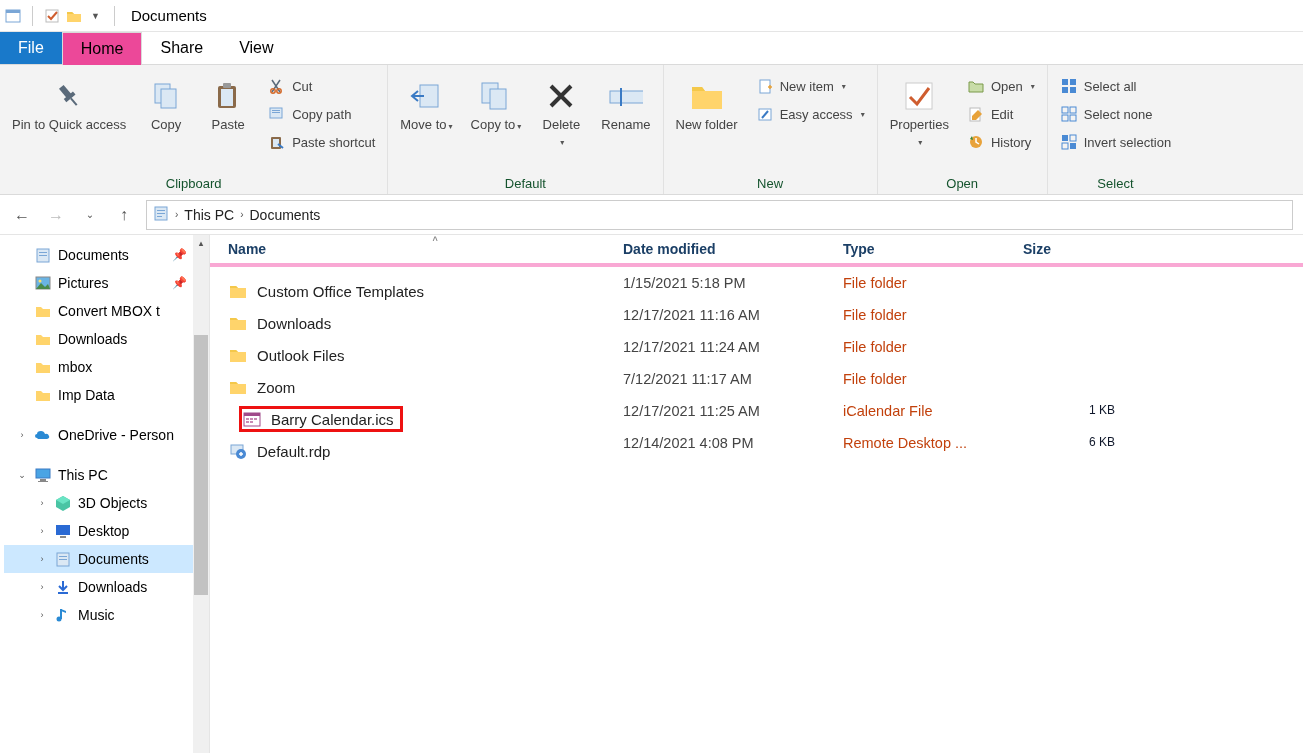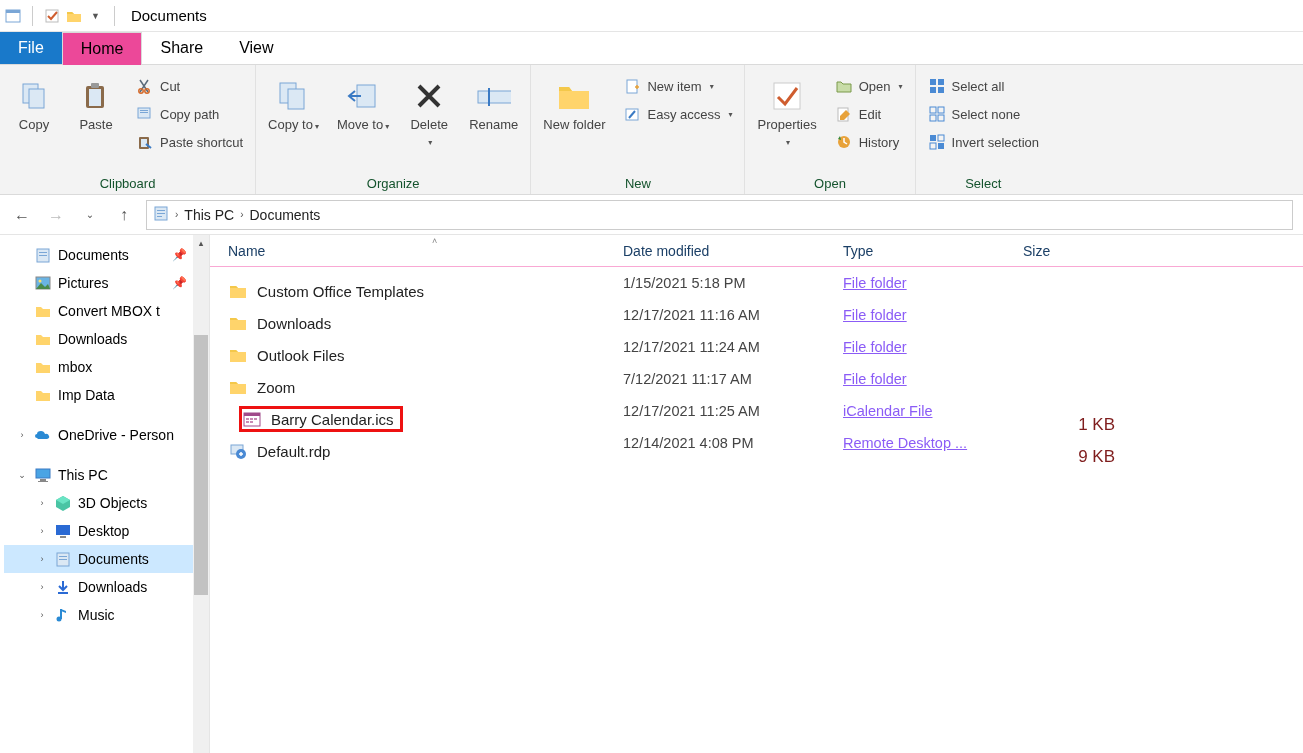--- a/index.html
+++ b/index.html
@@ -49,34 +49,34 @@
   .navitems { padding: 6px 0 6px 4px; }
   .navitem { display: flex; align-items: center; height: 28px; gap: 6px; padding-left: 30px; font-size: 14px; white-space: nowrap; overflow: hidden; }
   .navitem.root { padding-left: 12px; margin-top: 12px; }
   .navitem.sub { padding-left: 32px; }
   .navitem.selected { background: #cce8ff; }
   .navitem .chev { width: 12px; font-size: 9px; color: #555; text-align: center; }
   .navicon { width: 18px; height: 18px; display: flex; align-items: center; justify-content: center; flex-shrink: 0; }
   .pin { color: #777; margin-left: auto; margin-right: 22px; font-size: 12px; }
 
   .listpane { flex: 1; display: flex; flex-direction: column; }
-  .colheaders { display: flex; height: 32px; border-bottom: 1px solid #f9a8d4; align-items: center; }
+  .colheaders { display: flex; height: 32px; border-bottom: 4px solid #f9a8d4; align-items: center; font-weight: bold; }
   .colh { font-size: 14px; color: #1b3f66; padding-left: 18px; display: flex; align-items: center; height: 100%; border-right: 1px solid transparent; }
   .col-name { width: 395px; }
   .col-date { width: 220px; }
   .col-type { width: 180px; }
   .col-size { width: 120px; }
   .sort-ind { margin: 0 auto; font-size: 9px; color: #888; position: relative; top: -10px; }
 
   .files { padding-top: 8px; }
   .filerow { display: flex; height: 32px; font-size: 15px; color: #222; }
   .filerow .cell-name { width: 395px; display: flex; align-items: center; gap: 10px; padding-left: 18px; }
   .filerow .cell-date { width: 220px; padding-left: 18px; font-size: 14.5px; color: #444; }
-  .filerow .cell-type { width: 180px; padding-left: 18px; font-size: 14.5px; color: #8b5cf6; white-space: nowrap; overflow: hidden; text-overflow: ellipsis; text-decoration: underline; }
-  .filerow .cell-size { width: 120px; text-align: right; padding-right: 10px; font-size: 17px; color: #7f1d1d; margin-top: 12px; }
+  .filerow .cell-type { width: 180px; padding-left: 18px; font-size: 14.5px; color: #c2410c; white-space: nowrap; overflow: hidden; text-overflow: ellipsis; }
+  .filerow .cell-size { width: 120px; text-align: right; padding-right: 10px; font-size: 12px; color: #0f172a; }
   .fileicon { width: 18px; height: 18px; display: flex; align-items: center; justify-content: center; flex-shrink: 0; }
   .highlight { border: 3px solid #e11; }
 
   
   .svg-folder { fill: #ffd46b; }
   .svg-folder-s { fill: #f4c84a; }
 </style>
 </head>
 <body>
 
@@ -114,20 +114,32 @@
   <div class="tab">View</div>
 </div>
 
 <div class="ribbon">
 
   <div class="group">
     <div class="group-body">
       <div class="bigbtn">
         <span class="bigicon">
           <svg width="30" height="30">
+              <g transform="rotate(-40 15 15)">
+                <rect x="12" y="3" width="6" height="12" fill="#5a6a7a"></rect>
+                <rect x="9" y="14" width="12" height="4" fill="#5a6a7a"></rect>
+                <rect x="14" y="18" width="2" height="9" fill="#5a6a7a"></rect>
+              </g>
+            </svg>
+        </span>
+        <span class="lbl">Pin to Quick access</span>
+      </div>
+      <div class="bigbtn">
+        <span class="bigicon">
+          <svg width="30" height="30">
               <rect x="4" y="3" width="15" height="19" fill="#dbe8f4" stroke="#7aa6d6"></rect>
               <rect x="10" y="8" width="15" height="19" fill="#dbe8f4" stroke="#7aa6d6"></rect>
             </svg>
         </span>
         <span class="lbl">Copy</span>
       </div>
       <div class="bigbtn">
         <span class="bigicon">
           <svg width="30" height="30">
               <rect x="5" y="5" width="18" height="22" fill="#8a6a4a" rx="2"></rect>
@@ -171,54 +183,54 @@
       </div>
     </div>
     <div class="group-label">Clipboard</div>
   </div>
 
   <div class="group">
     <div class="group-body">
       <div class="bigbtn">
         <span class="bigicon">
           <svg width="32" height="30">
+              <rect x="10" y="4" width="18" height="22" fill="#dbe8f4" stroke="#7aa6d6"></rect>
+              <path d="M2 15 L14 15 M8 10 L2 15 L8 20" stroke="#3a7ac4" stroke-width="2" fill="none"></path>
+            </svg>
+        </span>
+        <span class="lbl"><span>Move to</span><span class="drop">▾</span></span>
+      </div>
+      <div class="bigbtn">
+        <span class="bigicon">
+          <svg width="32" height="30">
               <rect x="2" y="2" width="16" height="20" fill="#dbe8f4" stroke="#7aa6d6"></rect>
               <rect x="10" y="8" width="16" height="20" fill="#dbe8f4" stroke="#7aa6d6"></rect>
             </svg>
         </span>
         <span class="lbl"><span>Copy to</span><span class="drop">▾</span></span>
-      </div>
-      <div class="bigbtn">
-        <span class="bigicon">
-          <svg width="32" height="30">
-              <rect x="10" y="4" width="18" height="22" fill="#dbe8f4" stroke="#7aa6d6"></rect>
-              <path d="M2 15 L14 15 M8 10 L2 15 L8 20" stroke="#3a7ac4" stroke-width="2" fill="none"></path>
-            </svg>
-        </span>
-        <span class="lbl"><span>Move to</span><span class="drop">▾</span></span>
       </div>
       <div class="bigbtn">
         <span class="bigicon">
           <svg width="28" height="28">
               <path d="M4 4 L24 24 M24 4 L4 24" stroke="#333" stroke-width="4"></path>
             </svg>
         </span>
         <span class="lbl"><span>Delete</span><br><span class="drop">▾</span></span>
       </div>
       <div class="bigbtn">
         <span class="bigicon">
           <svg width="36" height="20">
               <rect x="1" y="5" width="34" height="12" fill="#dbe8f4" stroke="#7aa6d6"></rect>
               <rect x="11" y="2" width="2" height="18" fill="#3a7ac4"></rect>
             </svg>
         </span>
         <span class="lbl">Rename</span>
       </div>
     </div>
-    <div class="group-label">Organize</div>
+    <div class="group-label">Default</div>
   </div>
 
   <div class="group">
     <div class="group-body">
       <div class="bigbtn">
         <span class="bigicon">
           <svg width="34" height="30">
               <path class="svg-folder" d="M2 6 L12 6 L15 10 L32 10 L32 28 L2 28 Z"></path>
               <path class="svg-folder-s" d="M2 6 L12 6 L15 10 L2 10 Z"></path>
             </svg>
@@ -603,17 +615,17 @@
                   <rect x="2" y="3" width="12" height="9" fill="#dbe8f4" stroke="#7aa6d6"></rect>
                   <circle cx="12" cy="12" r="5" fill="#4a8ad4"></circle>
                   <path d="M10 12 L14 12 M12 10 L12 14" stroke="#fff" stroke-width="1.5"></path>
                 </svg>
               </span>
               <span>Default.rdp</span>
             </div>
           </div>
           <div class="cell-date">12/14/2021 4:08 PM</div>
           <div class="cell-type">Remote Desktop ...</div>
-          <div class="cell-size">9 KB</div>
+          <div class="cell-size">6 KB</div>
         </div>
       </div>
   </div>
 </div>
 
 </body></html>

